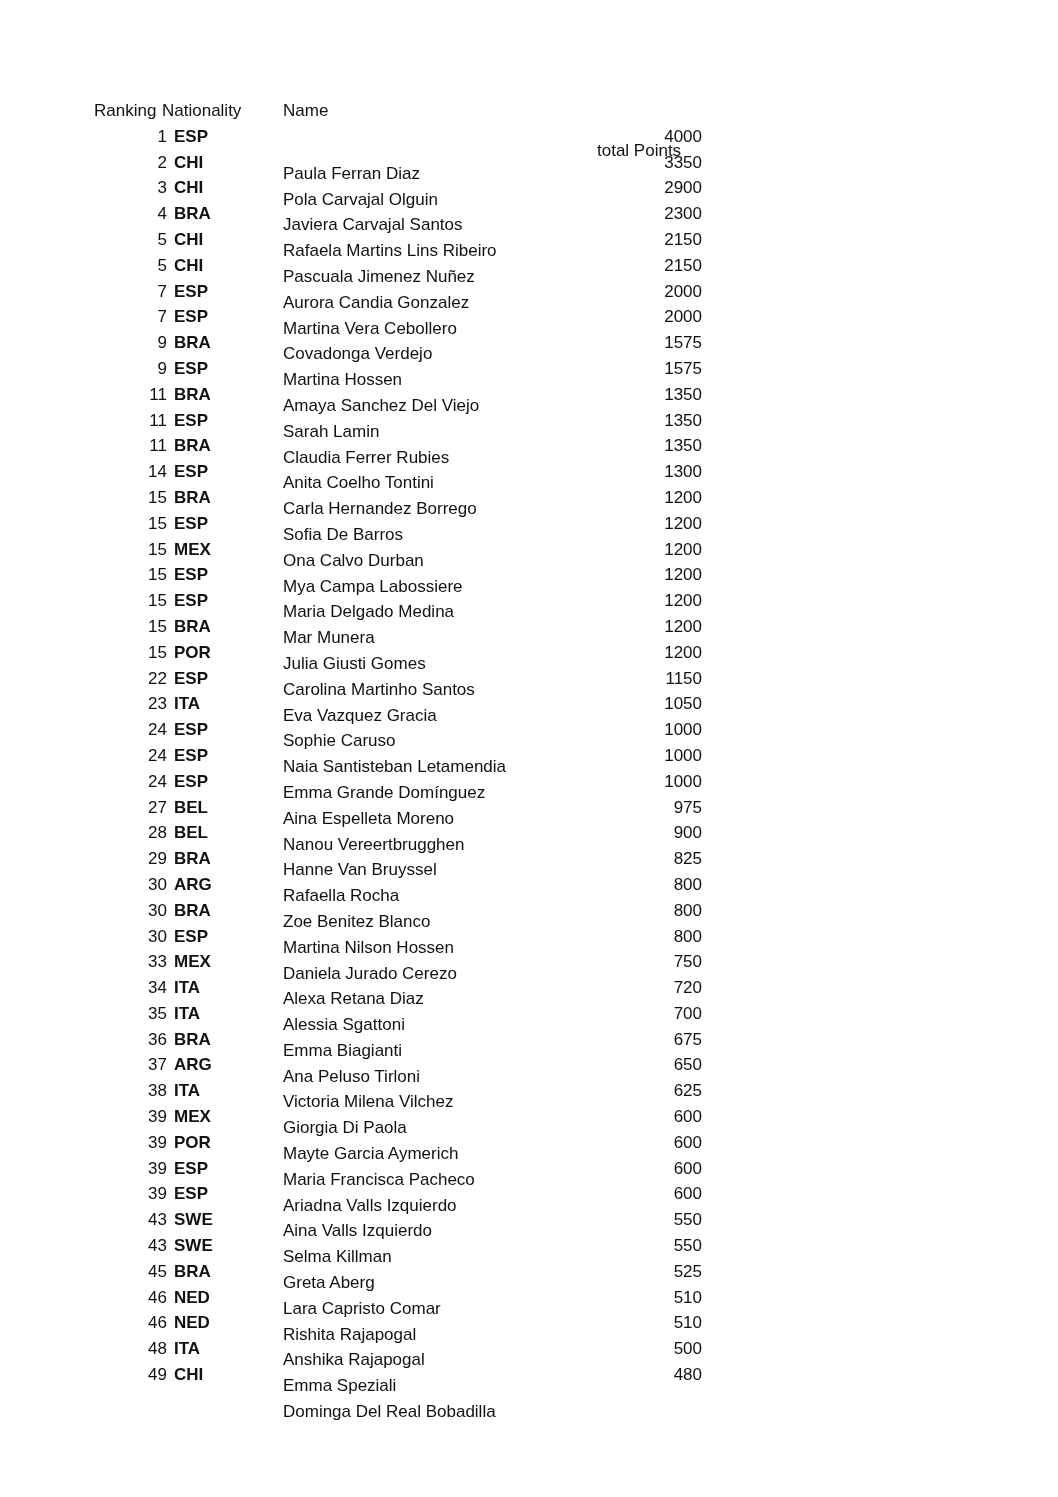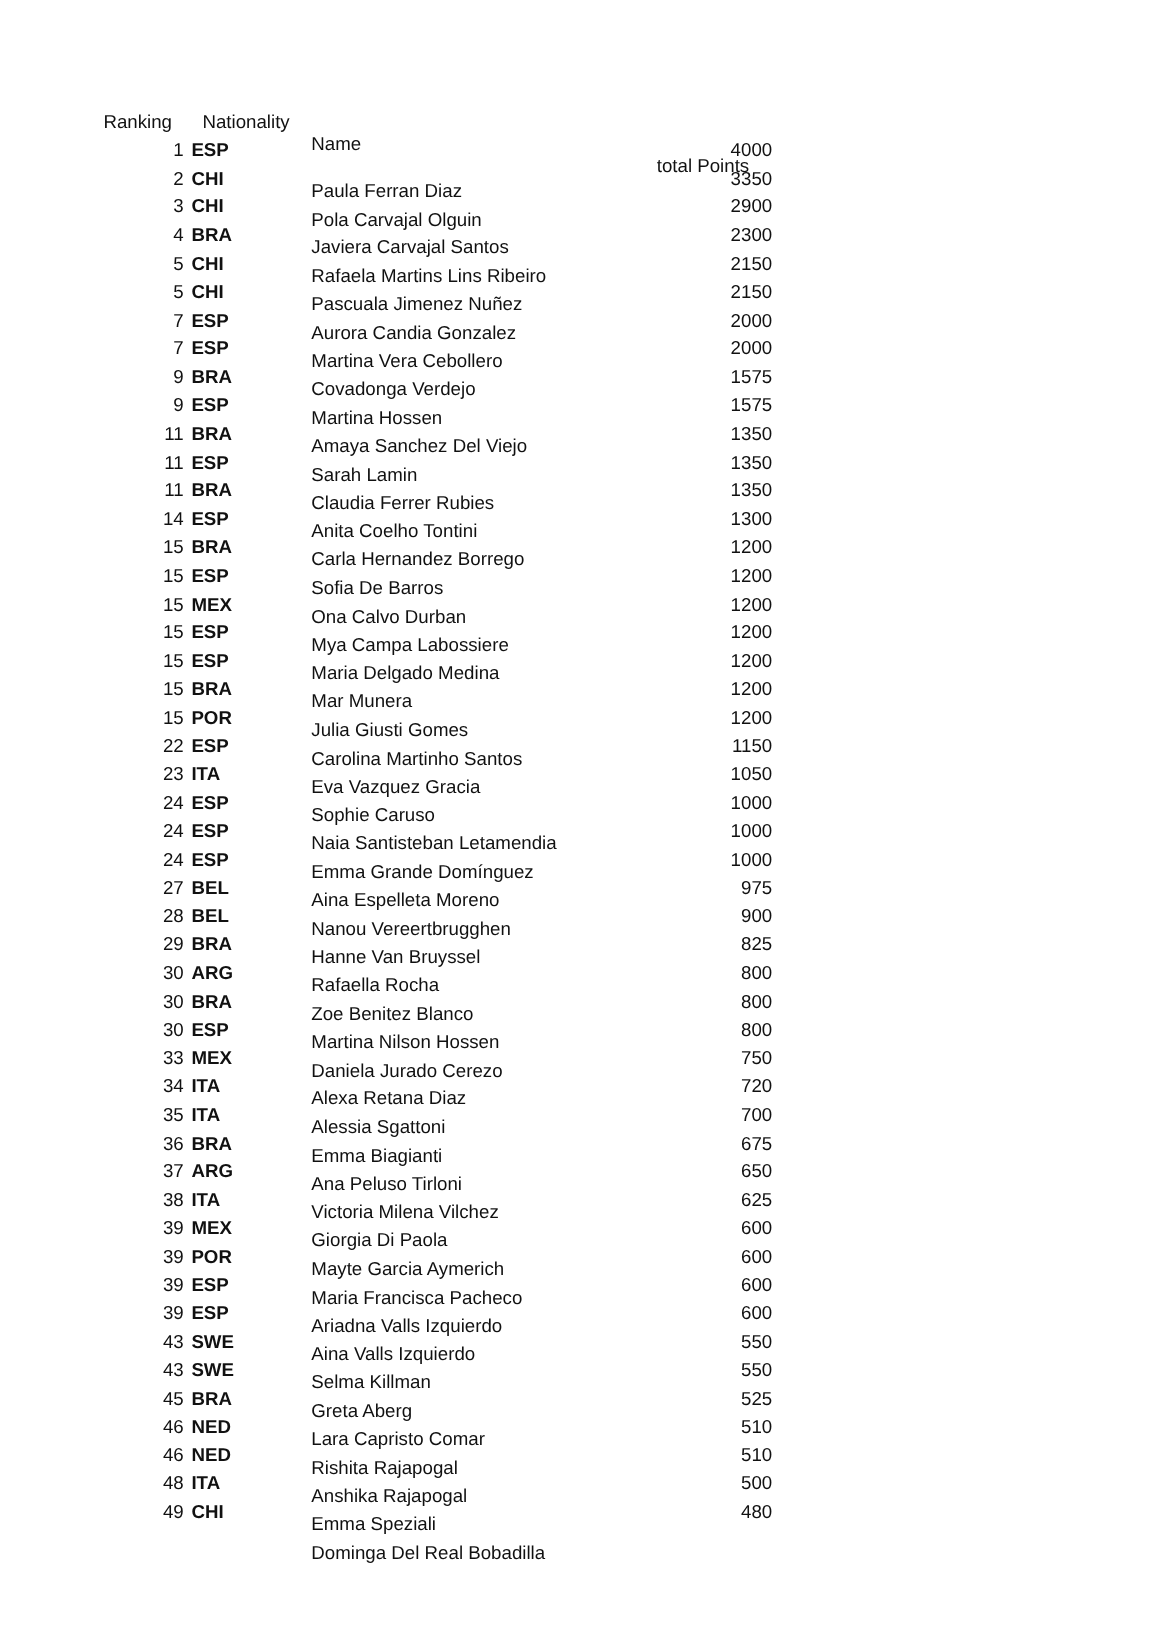--- a/index.html
+++ b/index.html
@@ -27,22 +27,22 @@
       line-height: 25.8px;
       font-size: 17px;
       white-space: nowrap;
     }
     .cell {
       position: absolute;
       top: 0;
     }
     
     .h-rank { left: 94px; }
-    .h-nat  { left: 184px; text-align: center; }
-    .h-name { left: 283px; margin-top: 20px; }
+    .h-nat  { left: 162px; text-align: center; }
+    .h-name { left: 283px; }
     .h-pts  { left: 597px; margin-top: 40px; }
     
     .c-rank { right: calc(1058px - 167px); text-align: right; }
     .c-nat  { left: 174px; font-weight: bold; }
     .c-name { left: 283px; margin-top: 37px; }
     .c-pts  { right: calc(1058px - 702px); text-align: right; }
   </style>
 </head>
 <body>
 

